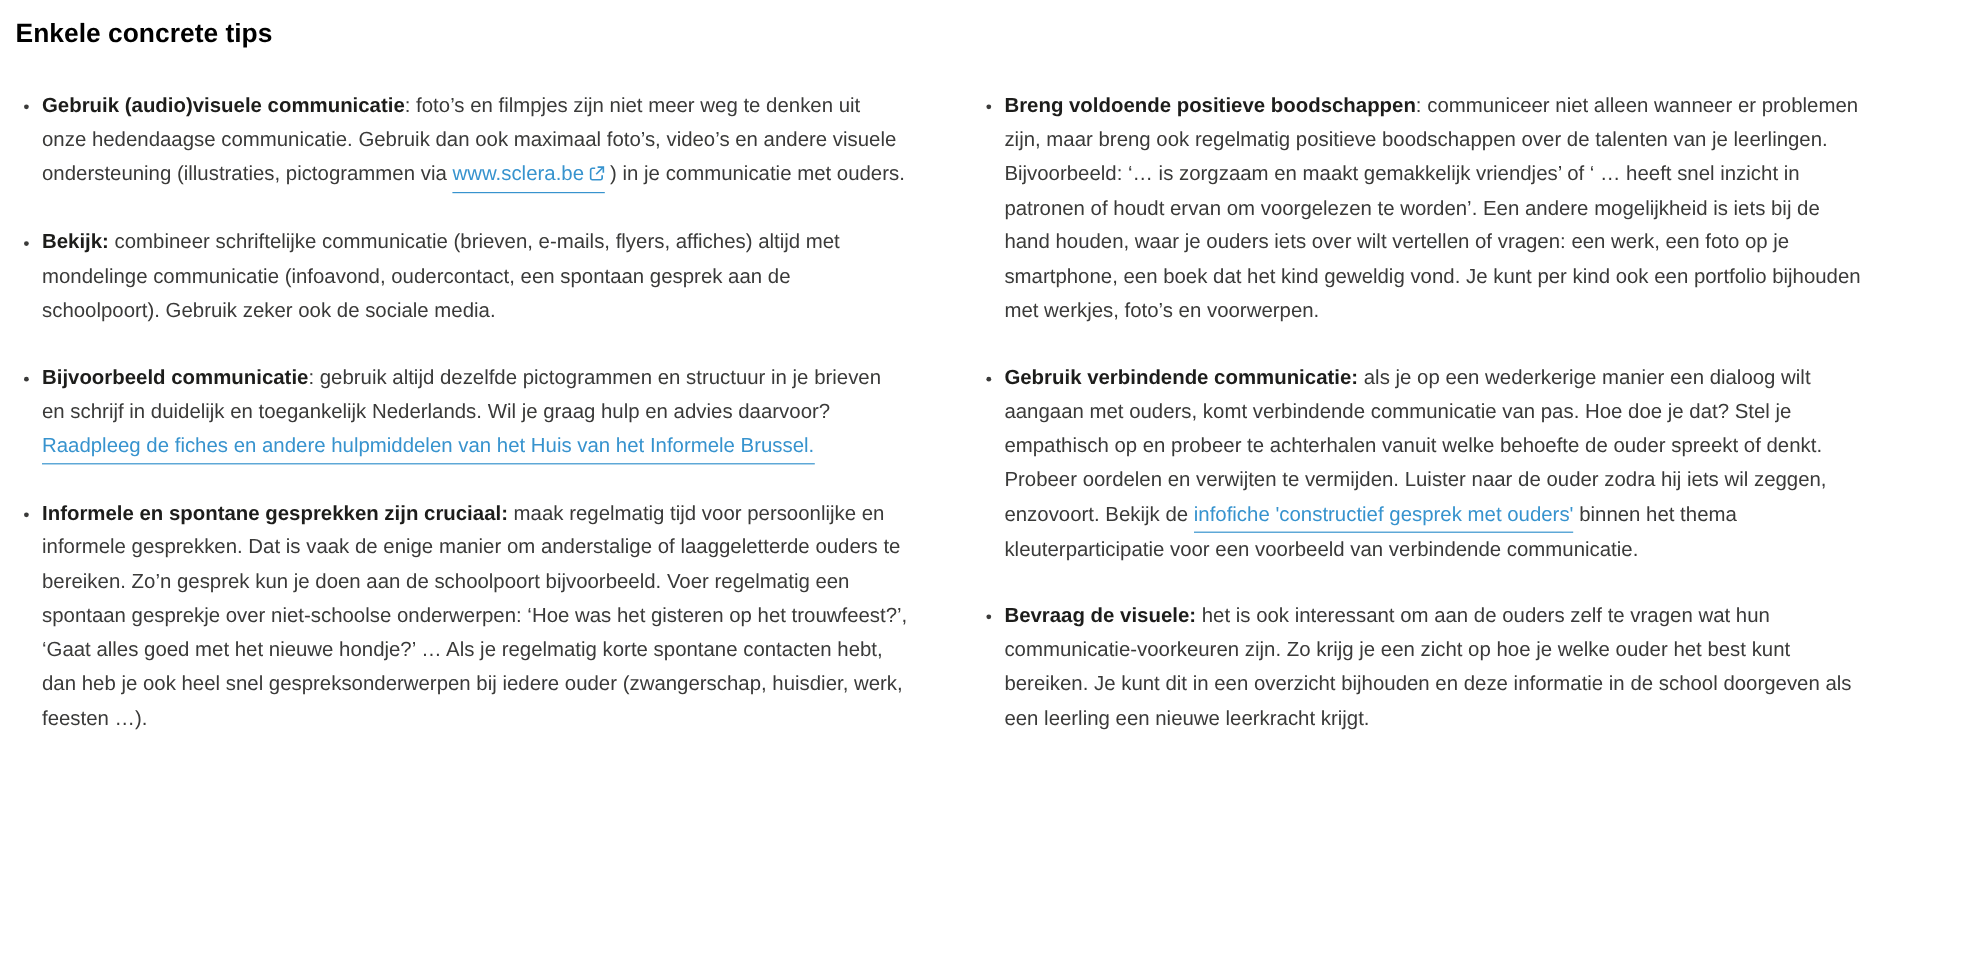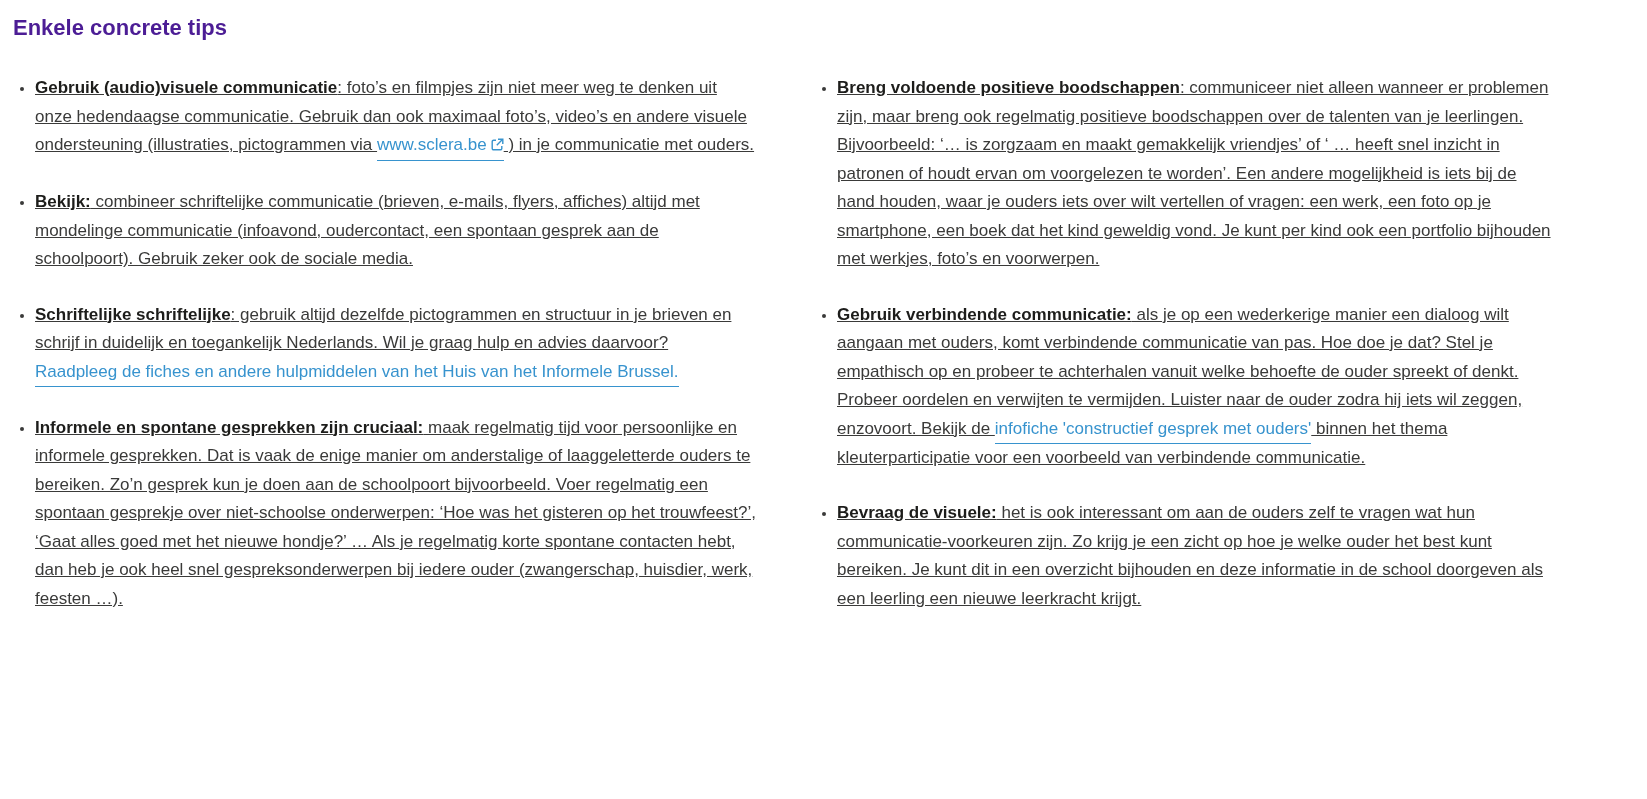--- a/index.html
+++ b/index.html
@@ -16,35 +16,34 @@
     box-sizing: border-box;
   }
   .page {
     padding: 14px 88px 40px 13px;
     box-sizing: border-box;
   }
   h1.page-title {
     font-size: 22px;
     line-height: 28px;
     font-weight: 700;
-    color: #4c1d95;
+    color: #000000;
     margin: 0 0 32px 0;
   }
   .cols {
     display: flex;
     gap: 58px;
     align-items: flex-start;
   }
   ul.tips-col {
     list-style: none;
     margin: 0;
     padding: 0;
     flex: 1 1 0;
     max-width: 748px;
-    text-decoration: underline;
   }
   ul.tips-col li {
     position: relative;
     padding-left: 22px;
     margin: 0 0 27px 0;
   }
   ul.tips-col li:last-child { margin-bottom: 0; margin-top: 16px; }
   .dot {
     position: absolute;
     left: 7px;
@@ -94,21 +93,21 @@
               </svg></span></a><span> ) in je communicatie met ouders.</span>
       </li>
 
       <li>
         <span class="dot"></span>
         <strong class="lead">Bekijk:</strong><span> combineer schriftelijke communicatie (brieven, e-mails, flyers, affiches) altijd met mondelinge communicatie (infoavond, oudercontact, een spontaan gesprek aan de schoolpoort). Gebruik zeker ook de sociale media.</span>
       </li>
 
       <li>
         <span class="dot"></span>
-        <strong class="lead">Schriftelijke schriftelijke</strong><span>: gebruik altijd dezelfde pictogrammen en structuur in je brieven en schrijf in duidelijk en toegankelijk Nederlands. Wil je graag hulp en advies daarvoor? </span><a class="lnk" tabindex="0">Raadpleeg de fiches en andere hulpmiddelen van het Huis van het Informele Brussel.</a>
+        <strong class="lead">Bijvoorbeeld communicatie</strong><span>: gebruik altijd dezelfde pictogrammen en structuur in je brieven en schrijf in duidelijk en toegankelijk Nederlands. Wil je graag hulp en advies daarvoor? </span><a class="lnk" tabindex="0">Raadpleeg de fiches en andere hulpmiddelen van het Huis van het Informele Brussel.</a>
       </li>
 
       <li>
         <span class="dot"></span>
         <strong class="lead">Informele en spontane gesprekken zijn cruciaal:</strong><span> maak regelmatig tijd voor persoonlijke en informele gesprekken. Dat is vaak de enige manier om anderstalige of laaggeletterde ouders te bereiken. Zo’n gesprek kun je doen aan de schoolpoort bijvoorbeeld. Voer regelmatig een spontaan gesprekje over niet-schoolse onderwerpen: ‘Hoe was het gisteren op het trouwfeest?’, ‘Gaat alles goed met het nieuwe hondje?’ …  Als je regelmatig korte spontane contacten hebt, dan heb je ook heel snel gespreksonderwerpen bij iedere ouder (zwangerschap, huisdier, werk, feesten …).</span>
       </li>
 
     </ul>
 
     <ul class="tips-col">

